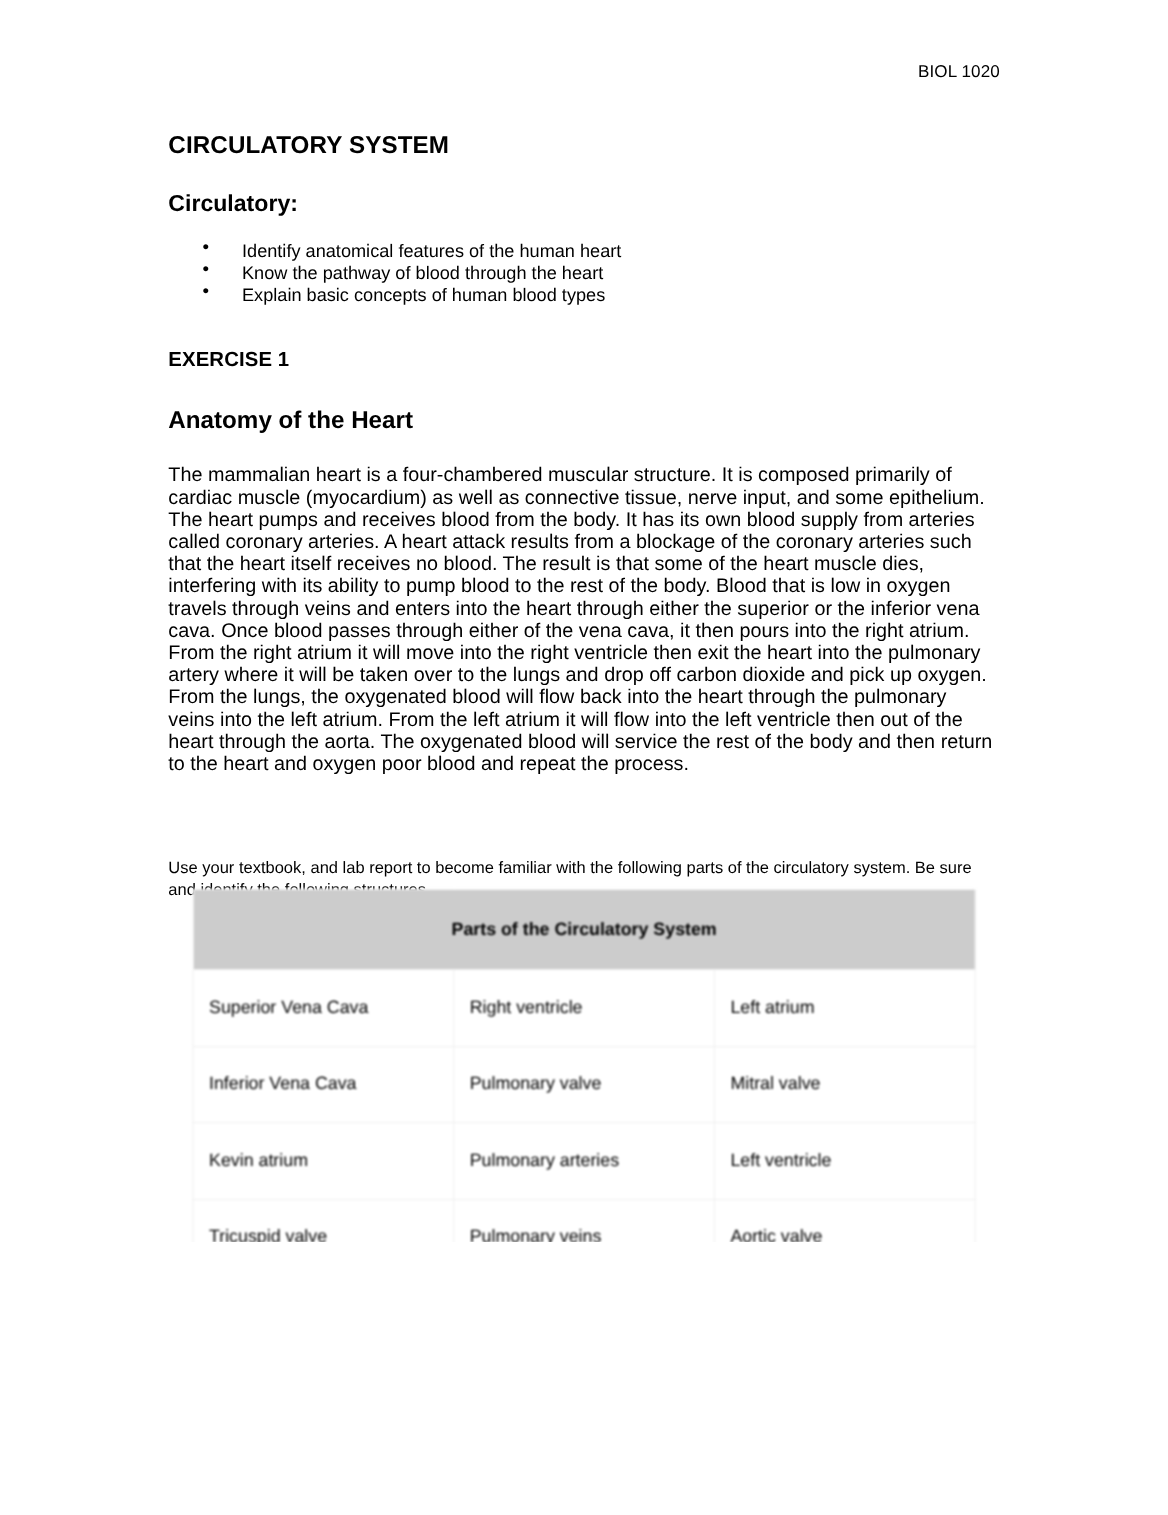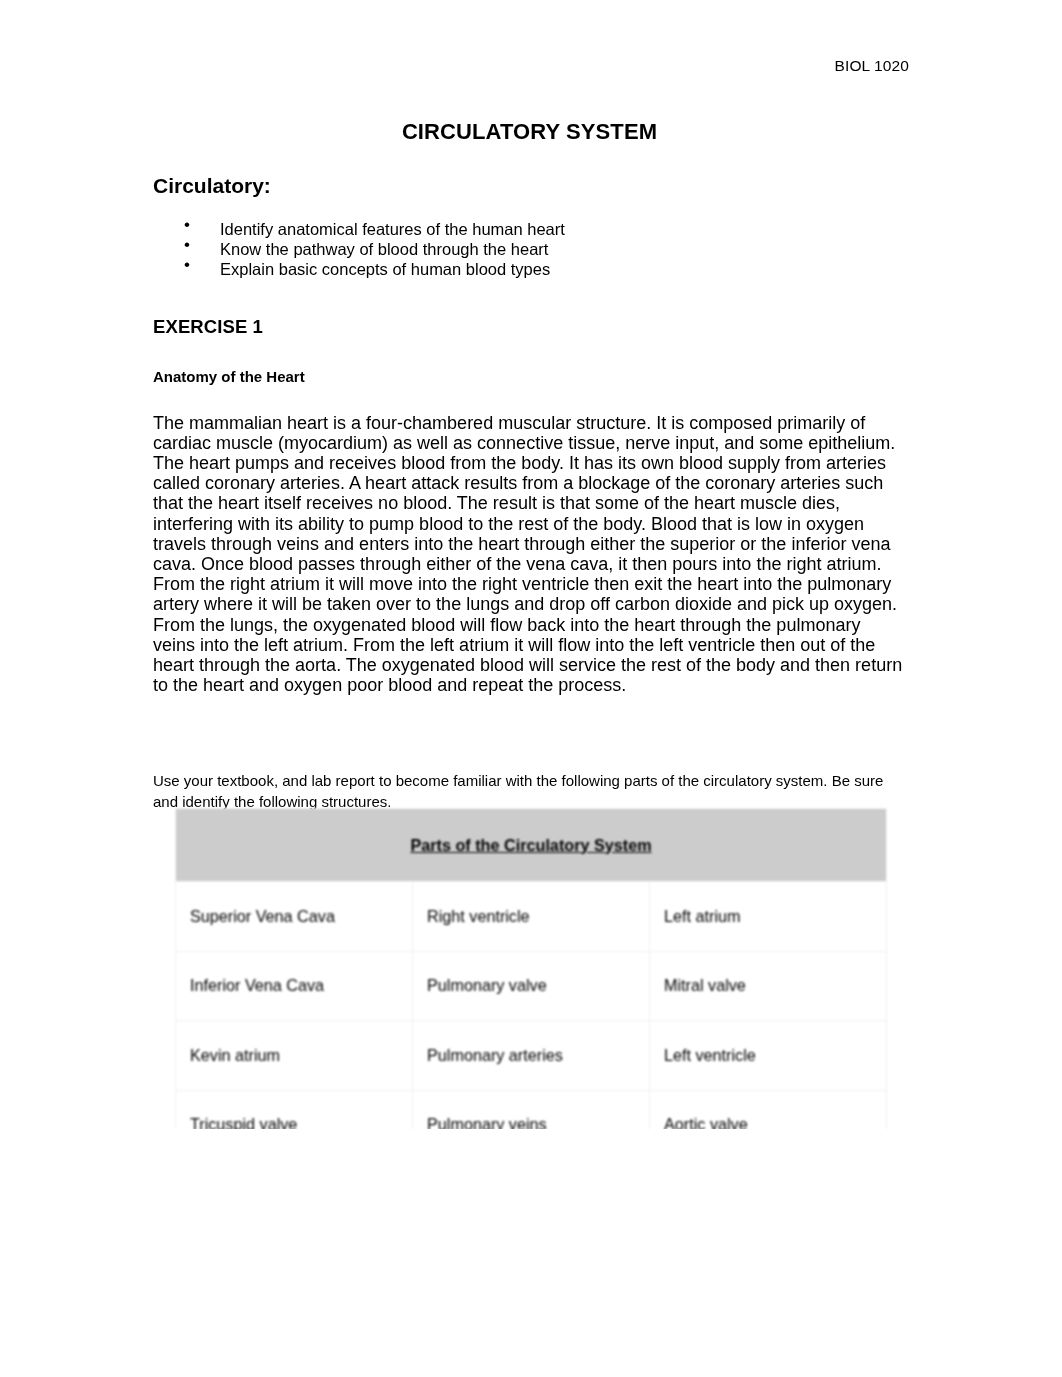--- a/index.html
+++ b/index.html
@@ -34,21 +34,20 @@
     top: 118px;
     width: 753px;
   }
   h1.doc-title {
     font-size: 22px;
     font-weight: bold;
     margin: 0 0 0 0;
     padding: 0;
     line-height: 1.25;
     letter-spacing: 0.1px;
-    text-align: center;
   }
   h2.doc-subtitle {
     font-size: 21px;
     font-weight: bold;
     margin: 27px 0 0 0;
     padding: 0;
     line-height: 1.25;
   }
   ul.objectives {
     list-style: none;
@@ -71,21 +70,21 @@
   }
   h3.exercise-heading {
     font-size: 18.5px;
     font-weight: bold;
     margin: 36px 0 0 0;
     padding: 0;
     line-height: 1.25;
     letter-spacing: 0.1px;
   }
   h4.section-heading {
-    font-size: 15px;
+    font-size: 22px;
     font-weight: bold;
     margin: 30px 0 0 0;
     padding: 0;
     line-height: 1.25;
   }
   p.body-text {
     font-size: 18px;
     line-height: 20.2px;
     margin: 26px 0 0 0;
     padding: 0;
@@ -116,21 +115,20 @@
   }
   table.parts-table th.header-cell {
     background: #cccccc;
     font-size: 16.2px;
     font-weight: bold;
     text-align: center;
     height: 72px;
     vertical-align: middle;
     border: 1px solid #f4f4f4;
     padding: 0;
-    text-decoration: underline;
   }
   table.parts-table td.part-cell {
     height: 68.5px;
     vertical-align: middle;
     font-size: 16.2px;
     font-weight: normal;
     padding: 0 0 0 14px;
     border: 1px solid #f0f0f0;
     background: #ffffff;
     overflow: hidden;

